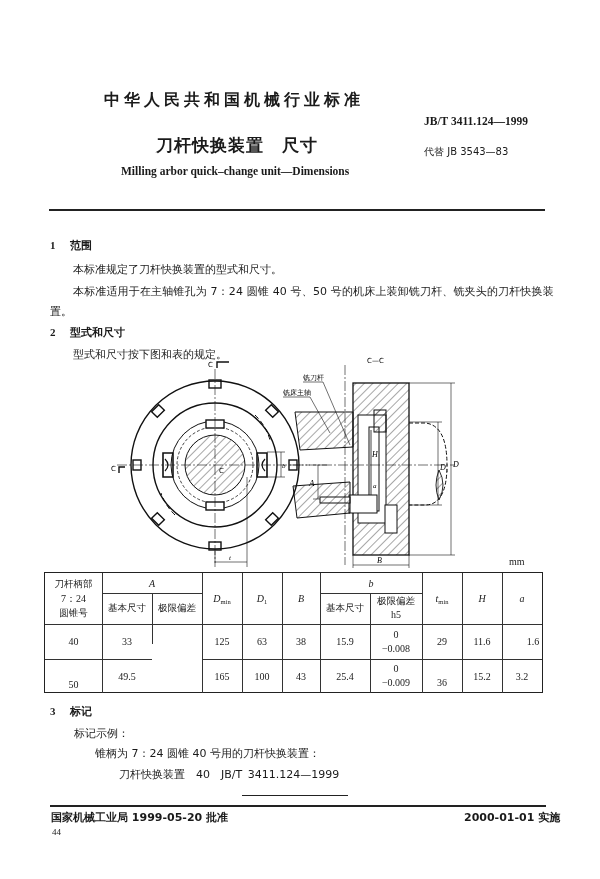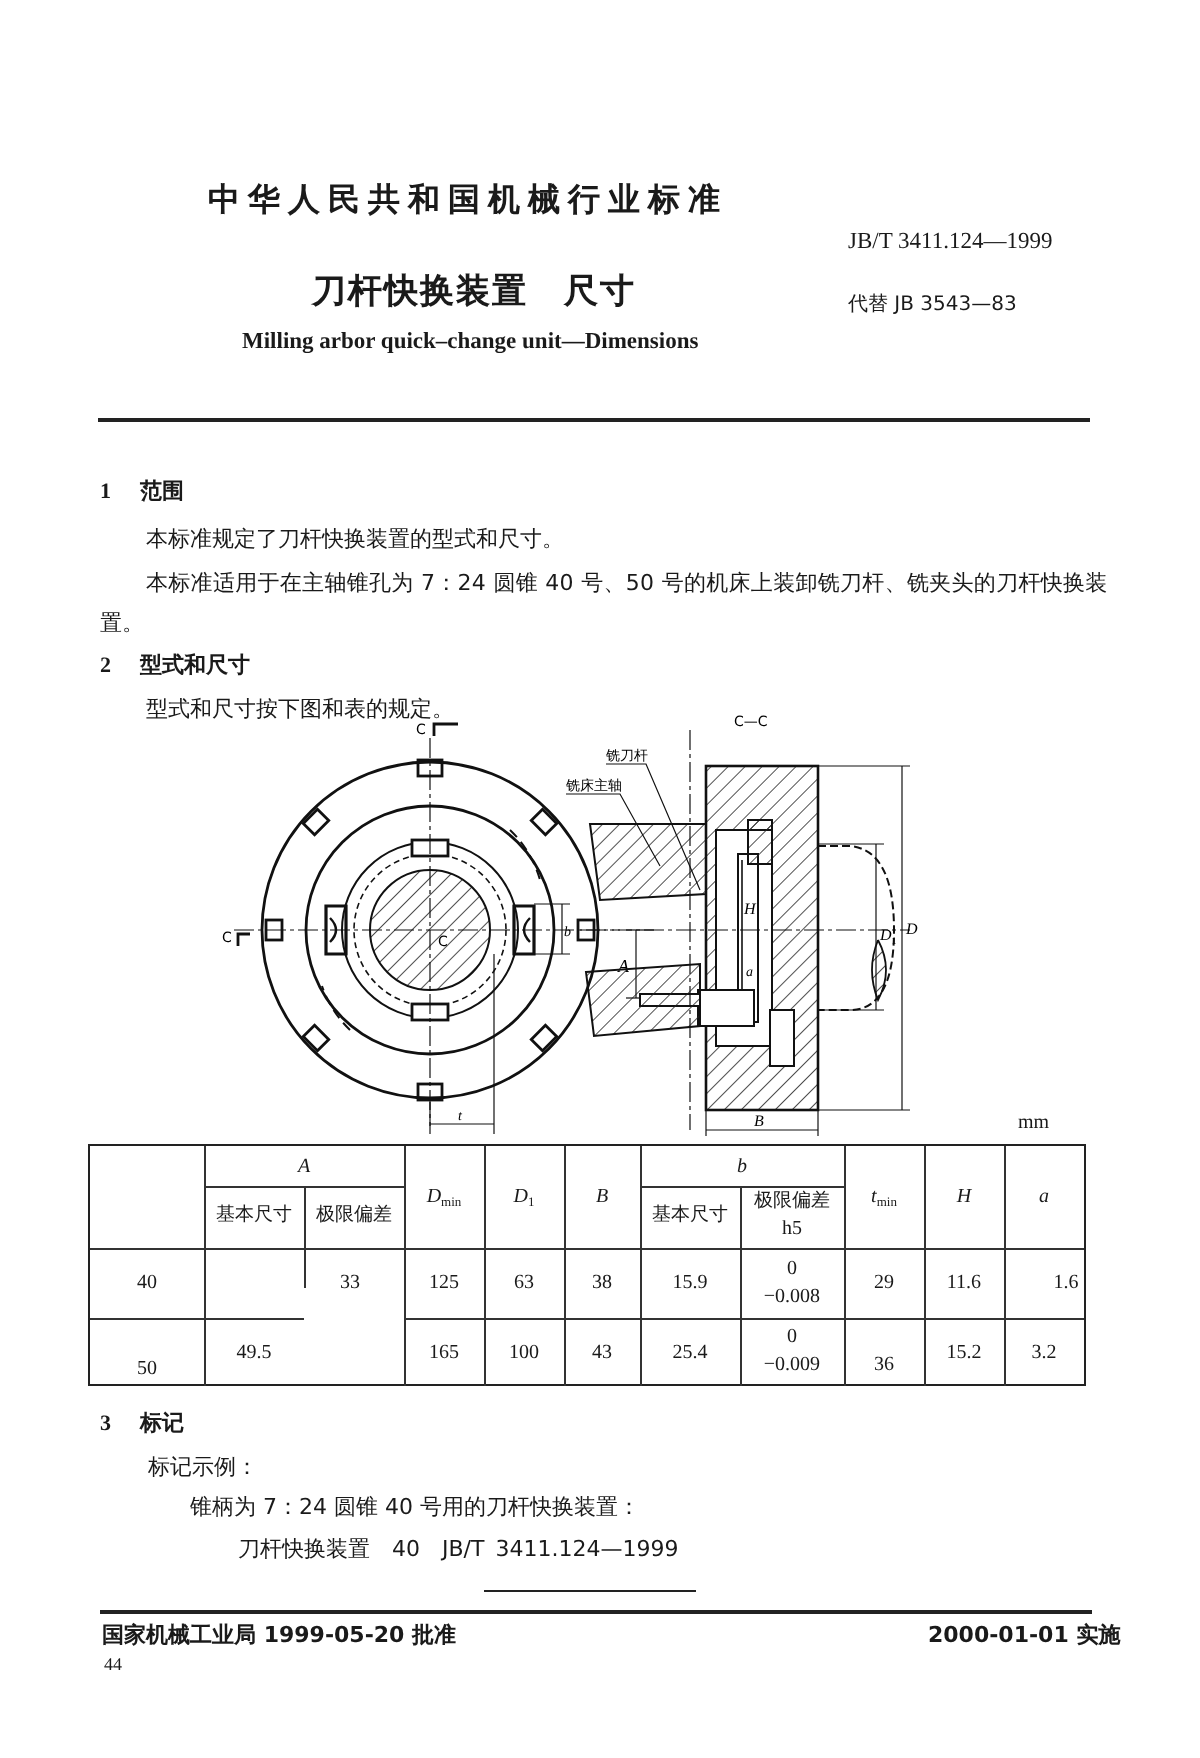--- a/index.html
+++ b/index.html
@@ -8,21 +8,21 @@
     background: #ffffff; color: #1a1a1a;
     font-family: "DejaVu Serif", "Liberation Serif", serif;
   }
   .abs { position: absolute; white-space: nowrap; }
   .cn { font-family: "DejaVu Sans", "Liberation Sans", sans-serif; }
   .serif { font-family: "Liberation Serif", "DejaVu Serif", serif; }
   .bold { font-weight: bold; }
   .it { font-style: italic; }
 
   #org-title { left: 104px; top: 90px; font-size: 16px; letter-spacing: 4px; font-weight: bold; }
-  #std-no { left: 424px; top: 115px; font-size: 11.5px; font-weight: normal; }
+  #std-no { left: 424px; top: 115px; font-size: 11.5px; font-weight: bold; }
   #cn-title { left: 156px; top: 134px; font-size: 17px; font-weight: bold; letter-spacing: 1px; }
   #replaces { left: 424px; top: 145px; font-size: 10px; }
   #en-title { left: 121px; top: 165px; font-size: 11.5px; font-weight: bold; }
 
   .rule { position: absolute; background: #222; height: 1.5px; }
 
   .sec-head { font-size: 11px; font-weight: bold; }
   .sec-head .num { display: inline-block; width: 20px; }
   .para { font-size: 11px; }
 
@@ -196,20 +196,25 @@
   <div class="tl v" style="left:417px; top:0; height:120px;"></div>
   <div class="tl v" style="left:457px; top:0; height:120px;"></div>
 
   <div class="tl h" style="left:57px; top:20px; width:100px;"></div>
   <div class="tl h" style="left:275px; top:20px; width:102px;"></div>
   <div class="tl h" style="left:0; top:51px; width:497px;"></div>
   <div class="tl h" style="left:0; top:86px; width:57px;"></div>
   <div class="tl h" style="left:57px; top:86px; width:50px;"></div>
   <div class="tl h" style="left:157px; top:86px; width:340px;"></div>
 
+  <div class="cell" style="left:0; top:0; width:57px; height:51px;">
+    <span class="cnt">刀杆柄部</span>
+    <span>7：24</span>
+    <span class="cnt">圆锥号</span>
+  </div>
   <div class="cell it" style="left:57px; top:0; width:100px; height:20px;">A</div>
   <div class="cell" style="left:57px; top:20px; width:50px; height:31px;">
       <span class="cnt">基本尺寸</span>
     </div>
   <div class="cell" style="left:107px; top:20px; width:50px; height:31px;">
       <span class="cnt">极限偏差</span>
     </div>
   <div class="cell" style="left:157px; top:0; width:40px; height:51px;">
       <span><i>D</i><span class="sub">min</span></span>
     </div>
@@ -225,21 +230,21 @@
     <span class="cnt">极限偏差</span>
     <span>h5</span>
   </div>
   <div class="cell" style="left:377px; top:0; width:40px; height:51px;">
       <span><i>t</i><span class="sub">min</span></span>
     </div>
   <div class="cell it" style="left:417px; top:0; width:40px; height:51px;">H</div>
   <div class="cell it" style="left:457px; top:0; width:40px; height:51px;">a</div>
 
   <div class="cell" style="left:0; top:51px; width:57px; height:35px;">40</div>
-  <div class="cell" style="left:57px; top:51px; width:50px; height:35px;margin-left:48px;">33</div>
+  <div class="cell" style="left:57px; top:51px; width:50px; height:35px;">33</div>
   <div class="cell" style="left:157px; top:51px; width:40px; height:35px;">125</div>
   <div class="cell" style="left:197px; top:51px; width:40px; height:35px;">63</div>
   <div class="cell" style="left:237px; top:51px; width:38px; height:35px;">38</div>
   <div class="cell" style="left:275px; top:51px; width:50px; height:35px;">15.9</div>
   <div class="cell" style="left:325px; top:51px; width:52px; height:35px; line-height:1.4;">
     <span>0</span>
     <span>−0.008</span>
   </div>
   <div class="cell" style="left:377px; top:51px; width:40px; height:35px;">29</div>
   <div class="cell" style="left:417px; top:51px; width:40px; height:35px;">11.6</div>

